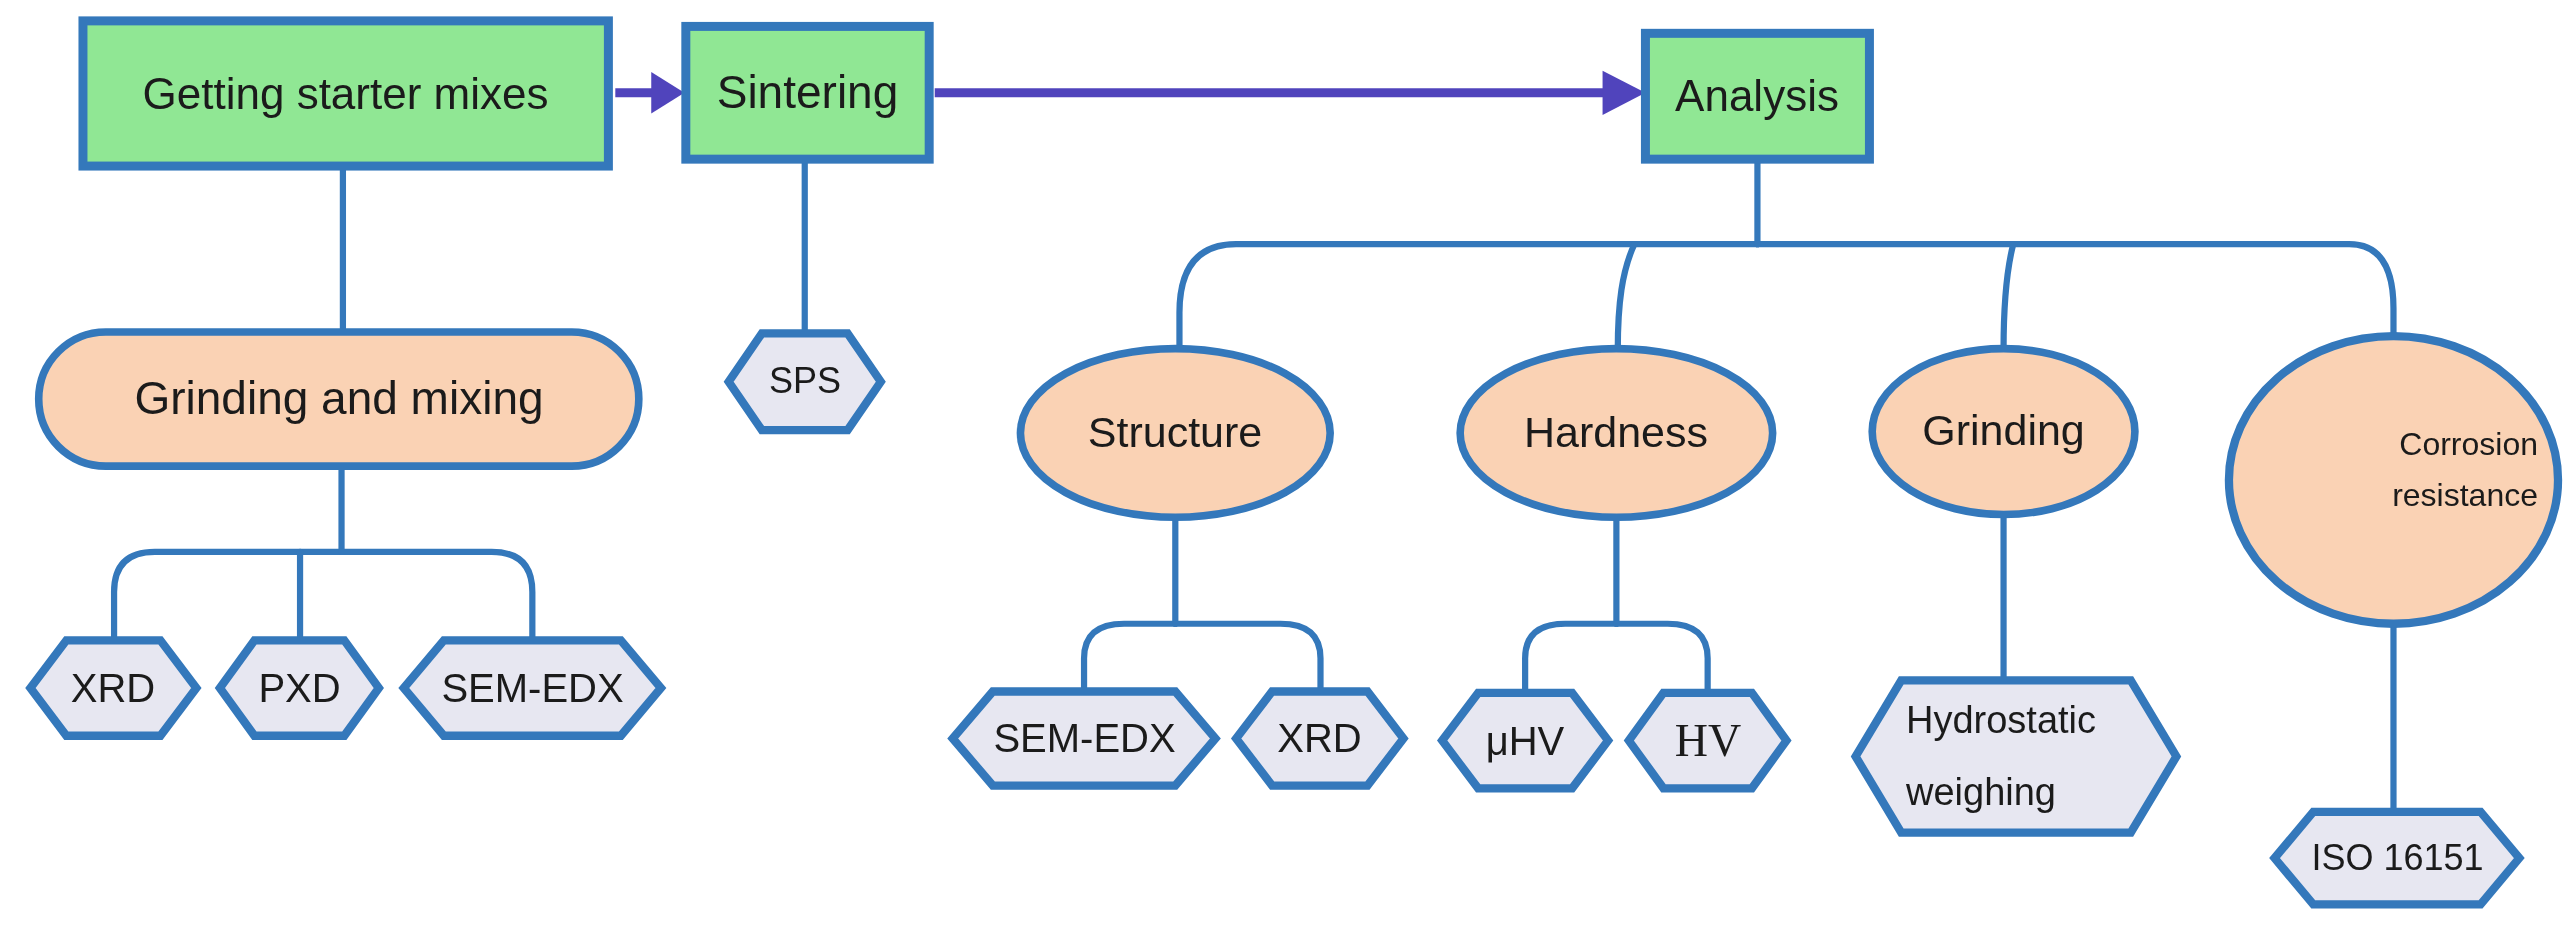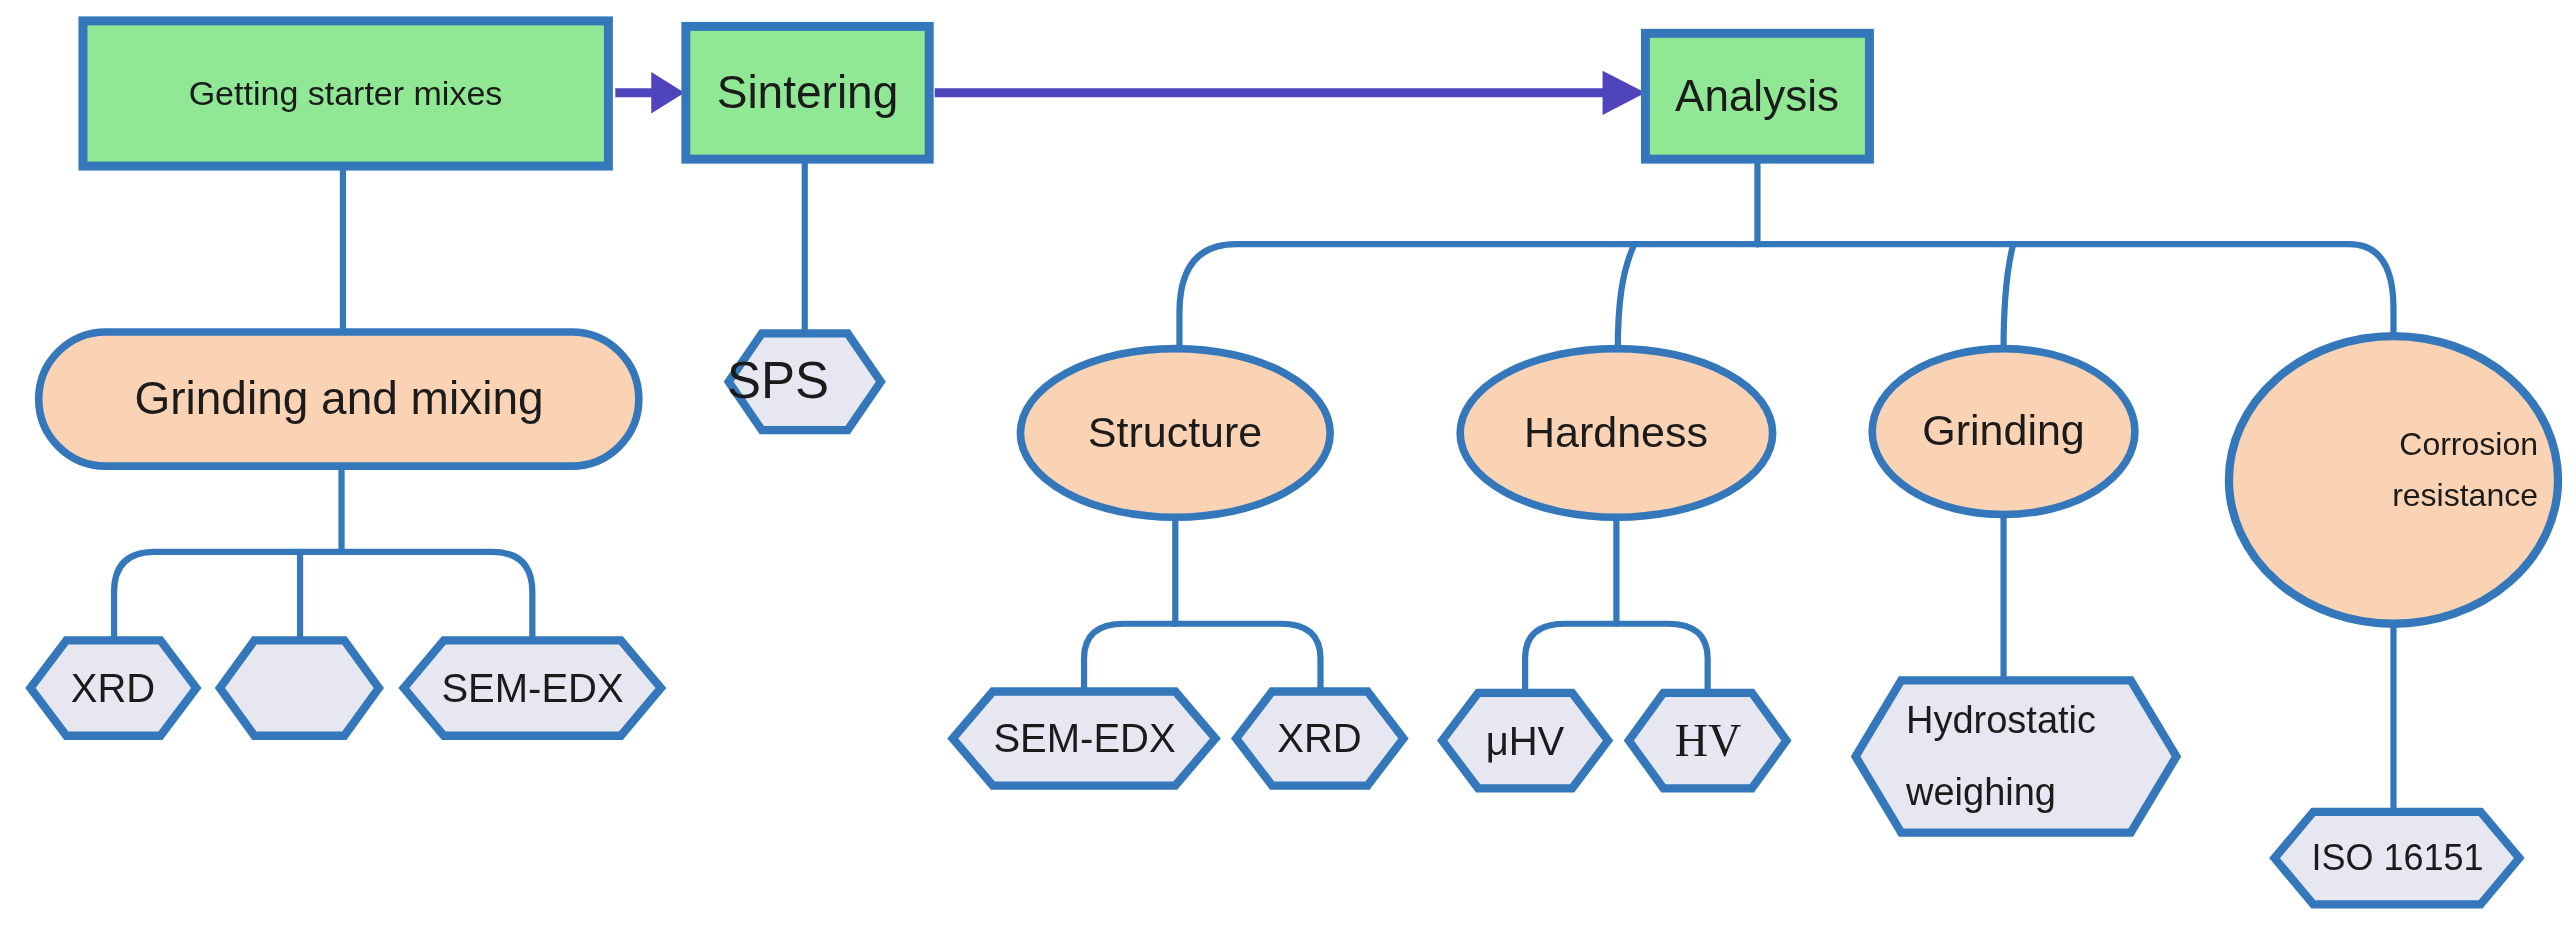--- a/index.html
+++ b/index.html
@@ -4,31 +4,31 @@
 <title>Process Flowchart</title>
 <style>
   html,body{margin:0;padding:0;background:#ffffff;}
   .stage{position:relative;width:2576px;height:935px;background:#ffffff;
          font-family:"Liberation Sans",sans-serif;overflow:hidden;}
   .stage svg{position:absolute;left:0;top:0;}
   .lbl{position:absolute;display:flex;align-items:center;justify-content:center;
        text-align:center;color:#1b1b1b;line-height:1.3;white-space:nowrap;}
   .wrap{white-space:normal;}
   
-  .lbl-getting  {left:83px; top:21px;  width:525px; height:145px; font-size:34px;text-align:right;}
+  .lbl-getting  {left:83px; top:21px;  width:525px; height:145px; font-size:44px;text-align:right;}
   .lbl-sintering{left:686px; top:26px;  width:243px; height:133px; font-size:46px;}
   .lbl-analysis {left:1645px;top:33px;  width:224px; height:126px; font-size:44px;}
   
   .lbl-grinding {left:39px;  top:332px; width:600px; height:134px; font-size:46px;}
   .lbl-structure{left:1020px;top:348px; width:310px; height:169px; font-size:43px;}
   .lbl-hardness {left:1460px;top:348px; width:312px; height:169px; font-size:43px;text-align:right;}
   .lbl-density  {left:1872px;top:348px; width:263px; height:166px; font-size:43px;}
   .lbl-corrosion{left:2250px;top:326px; width:288px; height:288px; font-size:32px;line-height:1.6;text-align:right;}
   
-  .lbl-sps    {left:702px;top:333px; width:152px; height:97px; font-size:51px;}
+  .lbl-sps    {left:729px;top:333px; width:152px; height:97px; font-size:36px;}
   .lbl-xrd1   {left:30px;  top:640px; width:166px; height:95px; font-size:40px;}
   .lbl-pxd    {left:220px; top:640px; width:159px; height:95px; font-size:40px;}
   .lbl-semedx1{left:404px; top:640px; width:257px; height:95px; font-size:40px;}
   .lbl-semedx2{left:953px;top:691px;width:263px; height:94px; font-size:40px;}
   .lbl-xrd2   {left:1236px;top:691px;width:167px; height:94px; font-size:40px;}
   .lbl-uhv    {left:1442px;top:693px;width:166px; height:95px; font-size:40px;}
   .lbl-hv     {left:1629px;top:693px;width:158px; height:95px; font-size:46px;
                font-family:Liberation Serif, serif;}
   .lbl-hydro  {left:1856px;top:680px; width:271px; height:152px; font-size:38px;
                justify-content:flex-start;text-align:left;padding-left:50px;line-height:1.9;}
@@ -105,20 +105,21 @@
       <polygon points="3346,1174 3588,1174 3644,1241 3588,1308 3346,1308 3290,1241"></polygon>
     </g>
   </svg>
 
   <div class="lbl lbl-getting">Getting starter mixes</div>
   <div class="lbl lbl-sintering">Sintering</div>
   <div class="lbl lbl-analysis">Analysis</div>
   <div class="lbl lbl-grinding">Grinding and mixing</div>
   <div class="lbl lbl-sps">SPS</div>
   <div class="lbl lbl-xrd1">XRD</div>
+  <div class="lbl lbl-pxd">PXD</div>
   <div class="lbl lbl-semedx1">SEM-EDX</div>
   <div class="lbl lbl-structure">Structure</div>
   <div class="lbl lbl-semedx2">SEM-EDX</div>
   <div class="lbl lbl-xrd2">XRD</div>
   <div class="lbl lbl-hardness">Hardness</div>
   <div class="lbl lbl-uhv">μHV</div>
   <div class="lbl lbl-hv">HV</div>
   <div class="lbl lbl-density">Grinding</div>
   <div class="lbl lbl-hydro wrap">Hydrostatic weighing</div>
   <div class="lbl lbl-corrosion wrap">Corrosion resistance</div>

